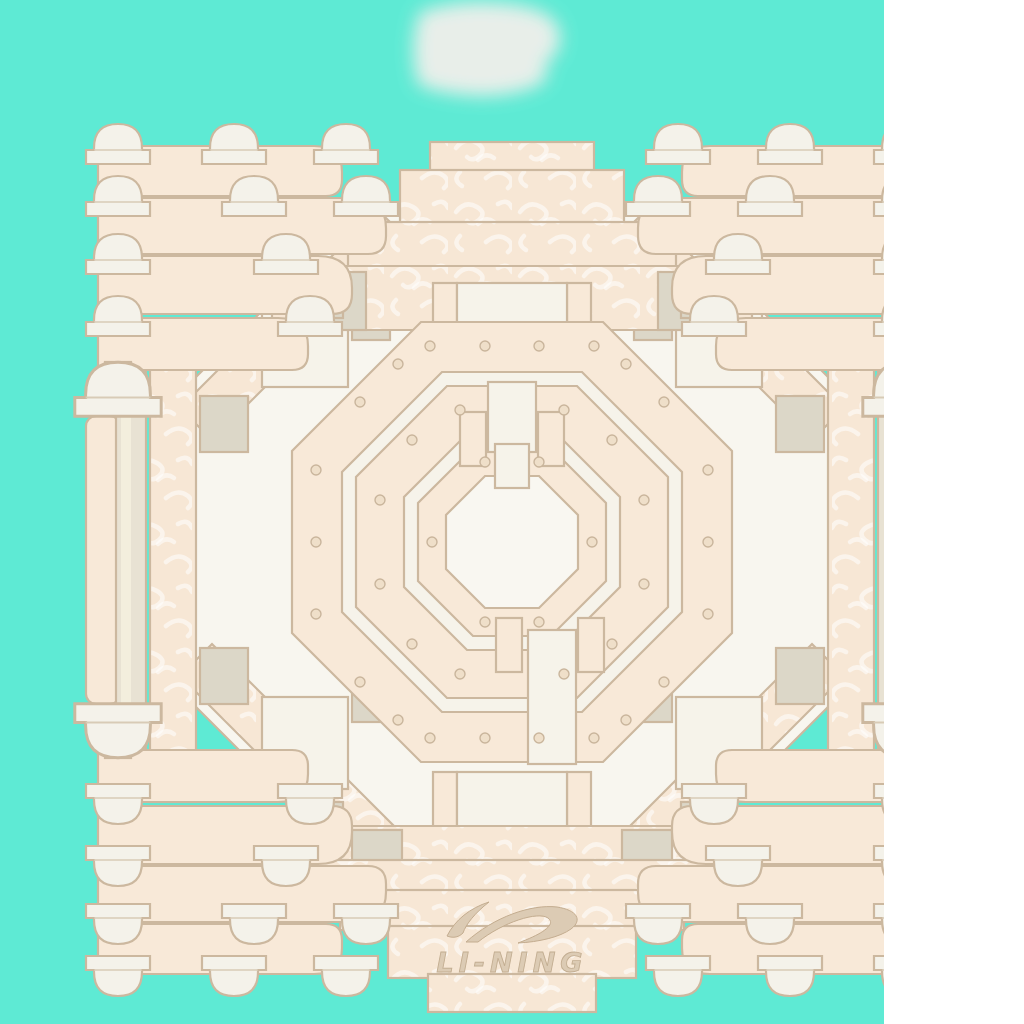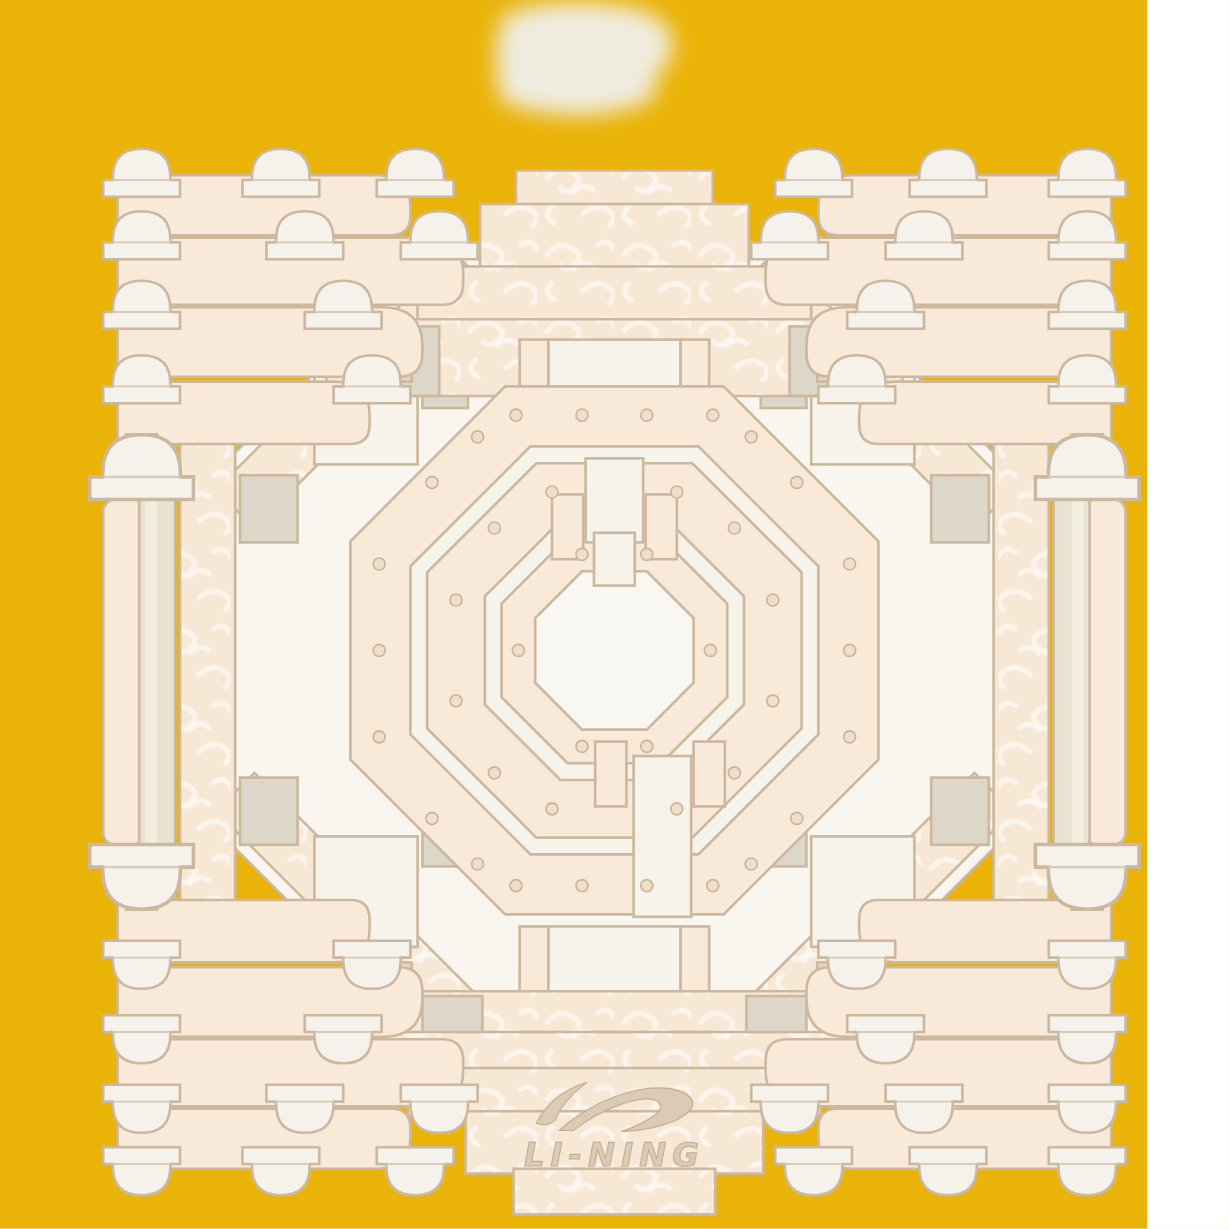--- a/index.html
+++ b/index.html
@@ -1,16 +1,16 @@
 <!DOCTYPE html>
 <html><head>
 <meta charset="utf-8">
 <style>
   html,body{margin:0;padding:0;background:#ffffff;}
-  .stage{position:relative;width:956px;height:1024px;background:#eab308;overflow:hidden;
+  .stage{position:relative;width:884px;height:1024px;background:#5eead4;overflow:hidden;
          font-family:"DejaVu Sans", sans-serif;}
   svg{display:block;}
   .outline{stroke:#ccb89f;stroke-width:2.2;}
   .peach{fill:#f8e9d8;}
   .tex{fill:url(#cloudTex);}
   .cream{fill:#f6f3ea;}
   .innerwhite{fill:#f9f7f1;}
   .gray{fill:#dcd7c8;}
   .column{fill:#e8e2d3;}
   .dot{fill:#efdfc9;stroke:#c9b59c;stroke-width:1.4;}

